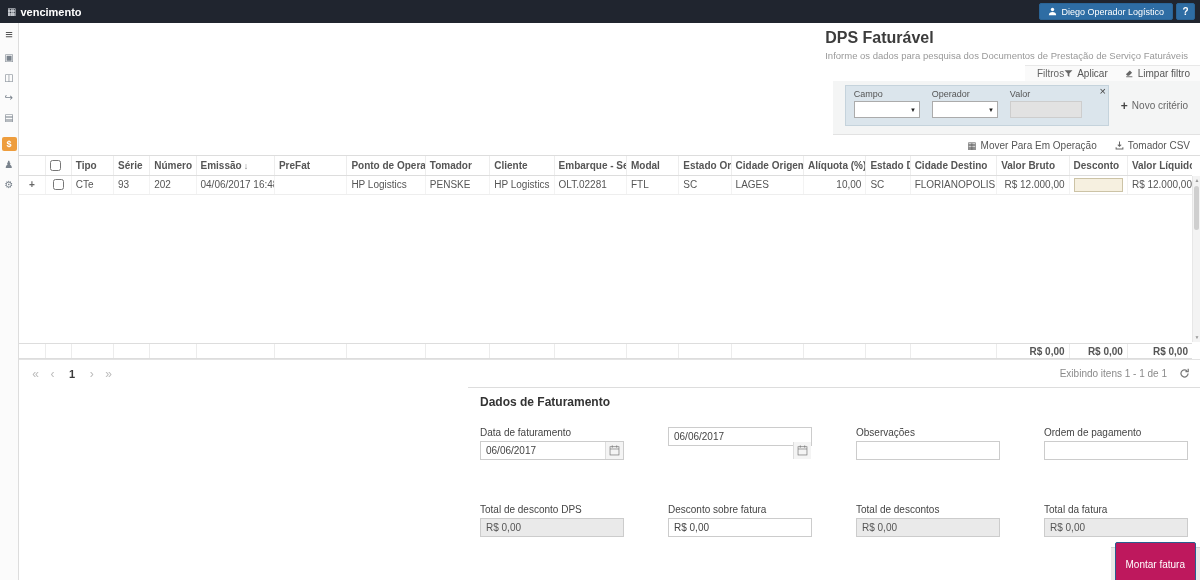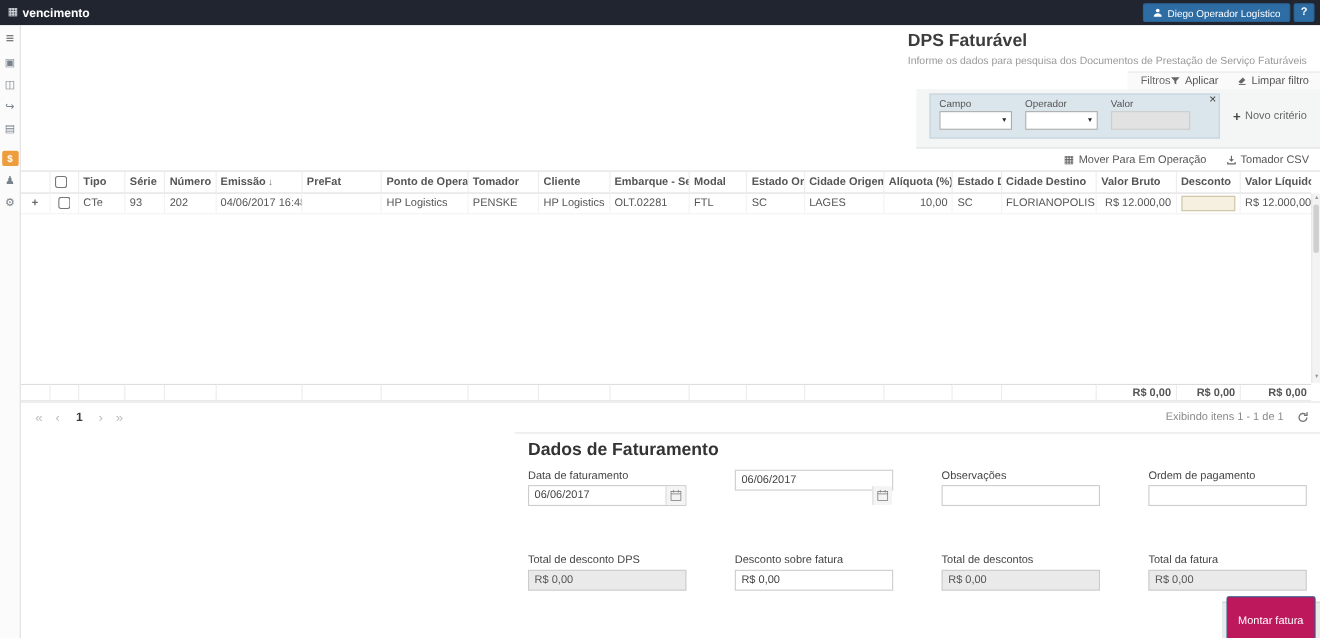--- a/index.html
+++ b/index.html
@@ -79,21 +79,21 @@
 
   
   .pager { height:28px; border-top:1px solid #e3e3e3; display:flex; align-items:center; padding:0 10px 0 8px; background:#fff; }
   .pager-btn { background:none; border:none; color:#bbb; font-size:12px; width:17px; cursor:pointer; }
   .pager-current { color:#3b3b3b; font-weight:bold; font-size:11px; margin:0 8px; cursor:pointer; }
   .pager-right { margin-left:auto; display:flex; align-items:center; gap:12px; color:#8a8a8a; font-size:10px; }
   .refresh-btn { background:none; border:none; cursor:pointer; display:flex; align-items:center; }
 
   
   .billing { border-top:1px solid #ddd; padding:7px 12px 10px; }
-  .billing-title { font-size:16px; font-weight:bold; color:#333; margin-bottom:8px; }
+  .billing-title { font-size:12px; font-weight:bold; color:#333; margin-bottom:18px; }
   .form-grid { display:grid; grid-template-columns:repeat(4,1fr); column-gap:14px; row-gap:9px;gap:44px; }
   .form-fld label { display:block; font-size:10px; color:#444; margin-bottom:3px; }
   .form-fld { position:relative; }
   .form-fld input { width:100%; height:19px; border:1px solid #ccc; font-size:10px; padding:0 5px; color:#444; background:#fff; }
   .form-fld input.disabled { background:#eaeaea; color:#555; }
   .cal-btn { position:absolute; right:1px; bottom:1px; width:18px; height:17px; background:#f4f4f4;
              border:none; border-left:1px solid #ddd; display:flex; align-items:center; justify-content:center; cursor:pointer; }
 
   
   .bottom-bar { margin-top:auto; height:33px; background:#e9e9e9; border-top:1px solid #d2d2d2;

